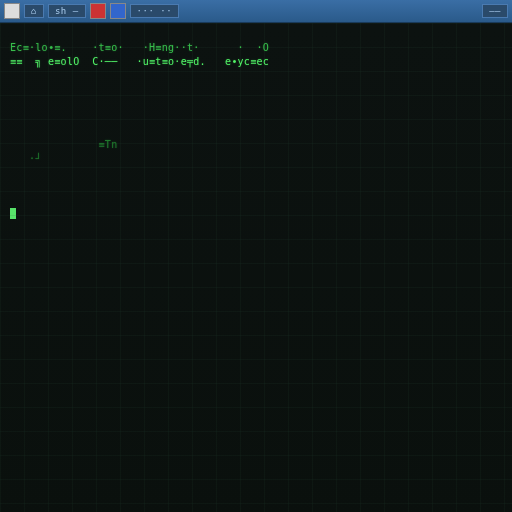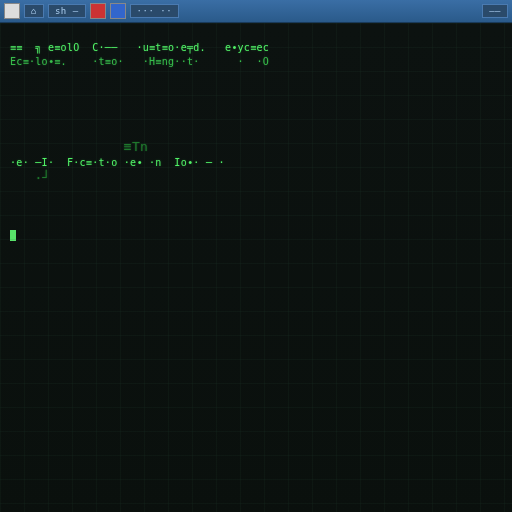--- a/index.html
+++ b/index.html
@@ -9,21 +9,21 @@
   .tb-btn.blue{background:#36c}
   .tb-seg{padding:1px 6px;background:#2a4a6a;border:1px solid #4a7ab0;color:#ace;letter-spacing:.5px}
   .term{position:relative;height:490px;background:linear-gradient(180deg,#0c1210 0%,#0a100d 100%);padding:18px 10px 0 10px;font-size:10px;color:#3fbf4f;letter-spacing:.3px;line-height:1.35}
   .grid{position:absolute;inset:0;background-image:linear-gradient(rgba(40,80,60,.12) 1px,transparent 1px),linear-gradient(90deg,rgba(40,80,60,.12) 1px,transparent 1px);background-size:24px 24px;pointer-events:none}
   .block{margin-bottom:24px}
   .row{white-space:pre;filter:blur(.35px) contrast(1.15);text-shadow:0 0 2px rgba(60,200,90,.35)}
   .row.bright{color:#58e36a}
   .row.dim{color:#2f8a3c;opacity:.85}
   .row.mid{color:#41b552}
   .gap{height:46px}
-  .sm{font-size:13px}
+  .sm{font-size:10px}
   .cursor{display:inline-block;width:6px;height:11px;background:#58e36a;vertical-align:text-bottom;animation:bl 1s steps(1) infinite}
   @keyframes bl{50%{opacity:0}}
 </style>
 </head>
 <body>
 
 <div class="titlebar">
   <span class="tb-btn"></span>
   <span class="tb-seg">⌂</span>
   <span class="tb-seg">sh —</span>
@@ -31,30 +31,29 @@
   <span class="tb-btn blue"></span>
   <span class="tb-seg">··· ··</span>
   <span style="flex:1"></span>
   <span class="tb-seg">——</span>
 </div>
 
 <div class="term">
   <div class="grid"></div>
 
   <div class="block">
+    <div class="row mid">Ec≡·lo∙≡.    ·t≡o·   ·H≡ng··t·      ·  ·O</div>
     <div class="row bright">≡≡  ╗ e≡olO  C·──   ·u≡t≡o·e╤d.   e∙yc≡ec</div>
-    <div class="row mid">Ec≡·lo∙≡.    ·t≡o·   ·H≡ng··t·      ·  ·O</div>
   </div>
 
   <div class="gap"></div>
 
   <div class="row dim sm">              ≡Tn</div>
 
   <div class="block">
-    <div class="row bright">·e· ─I·  F·c≡·t·o ·e∙ ·n  Io∙· ─ ·</div>
     <div class="row dim sm">   ·┘</div>
   </div>
 
   <div style="height:18px"></div>
 
 
   <span class="cursor"></span>
 </div>
 
 </body></html>

